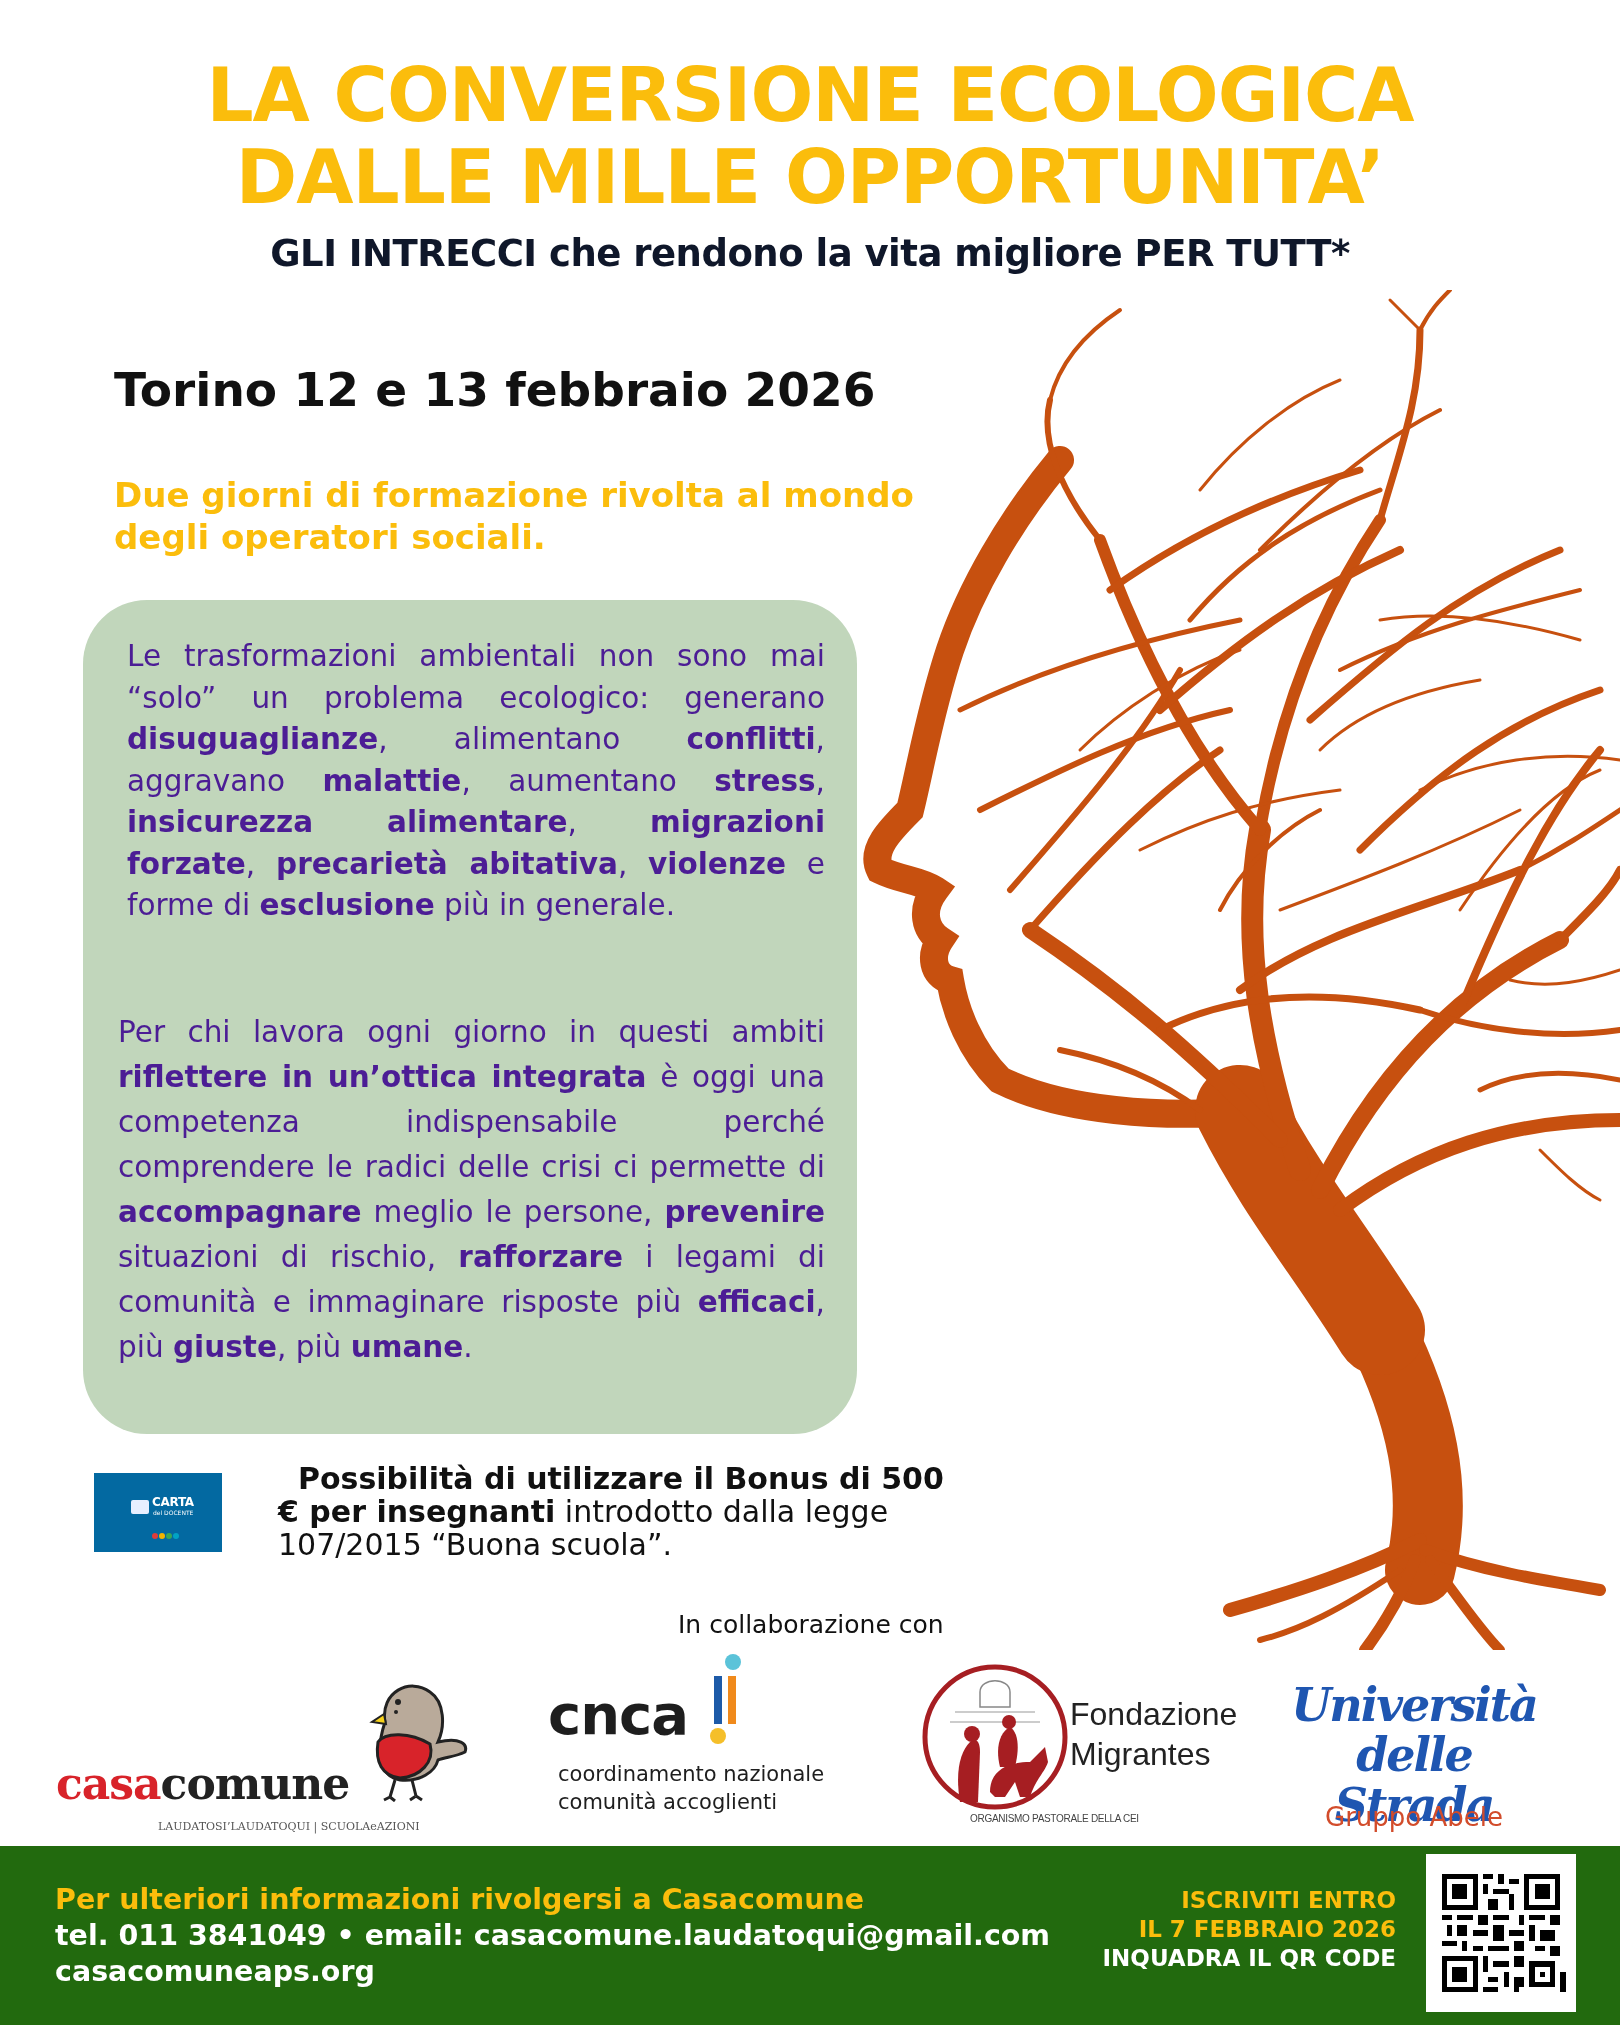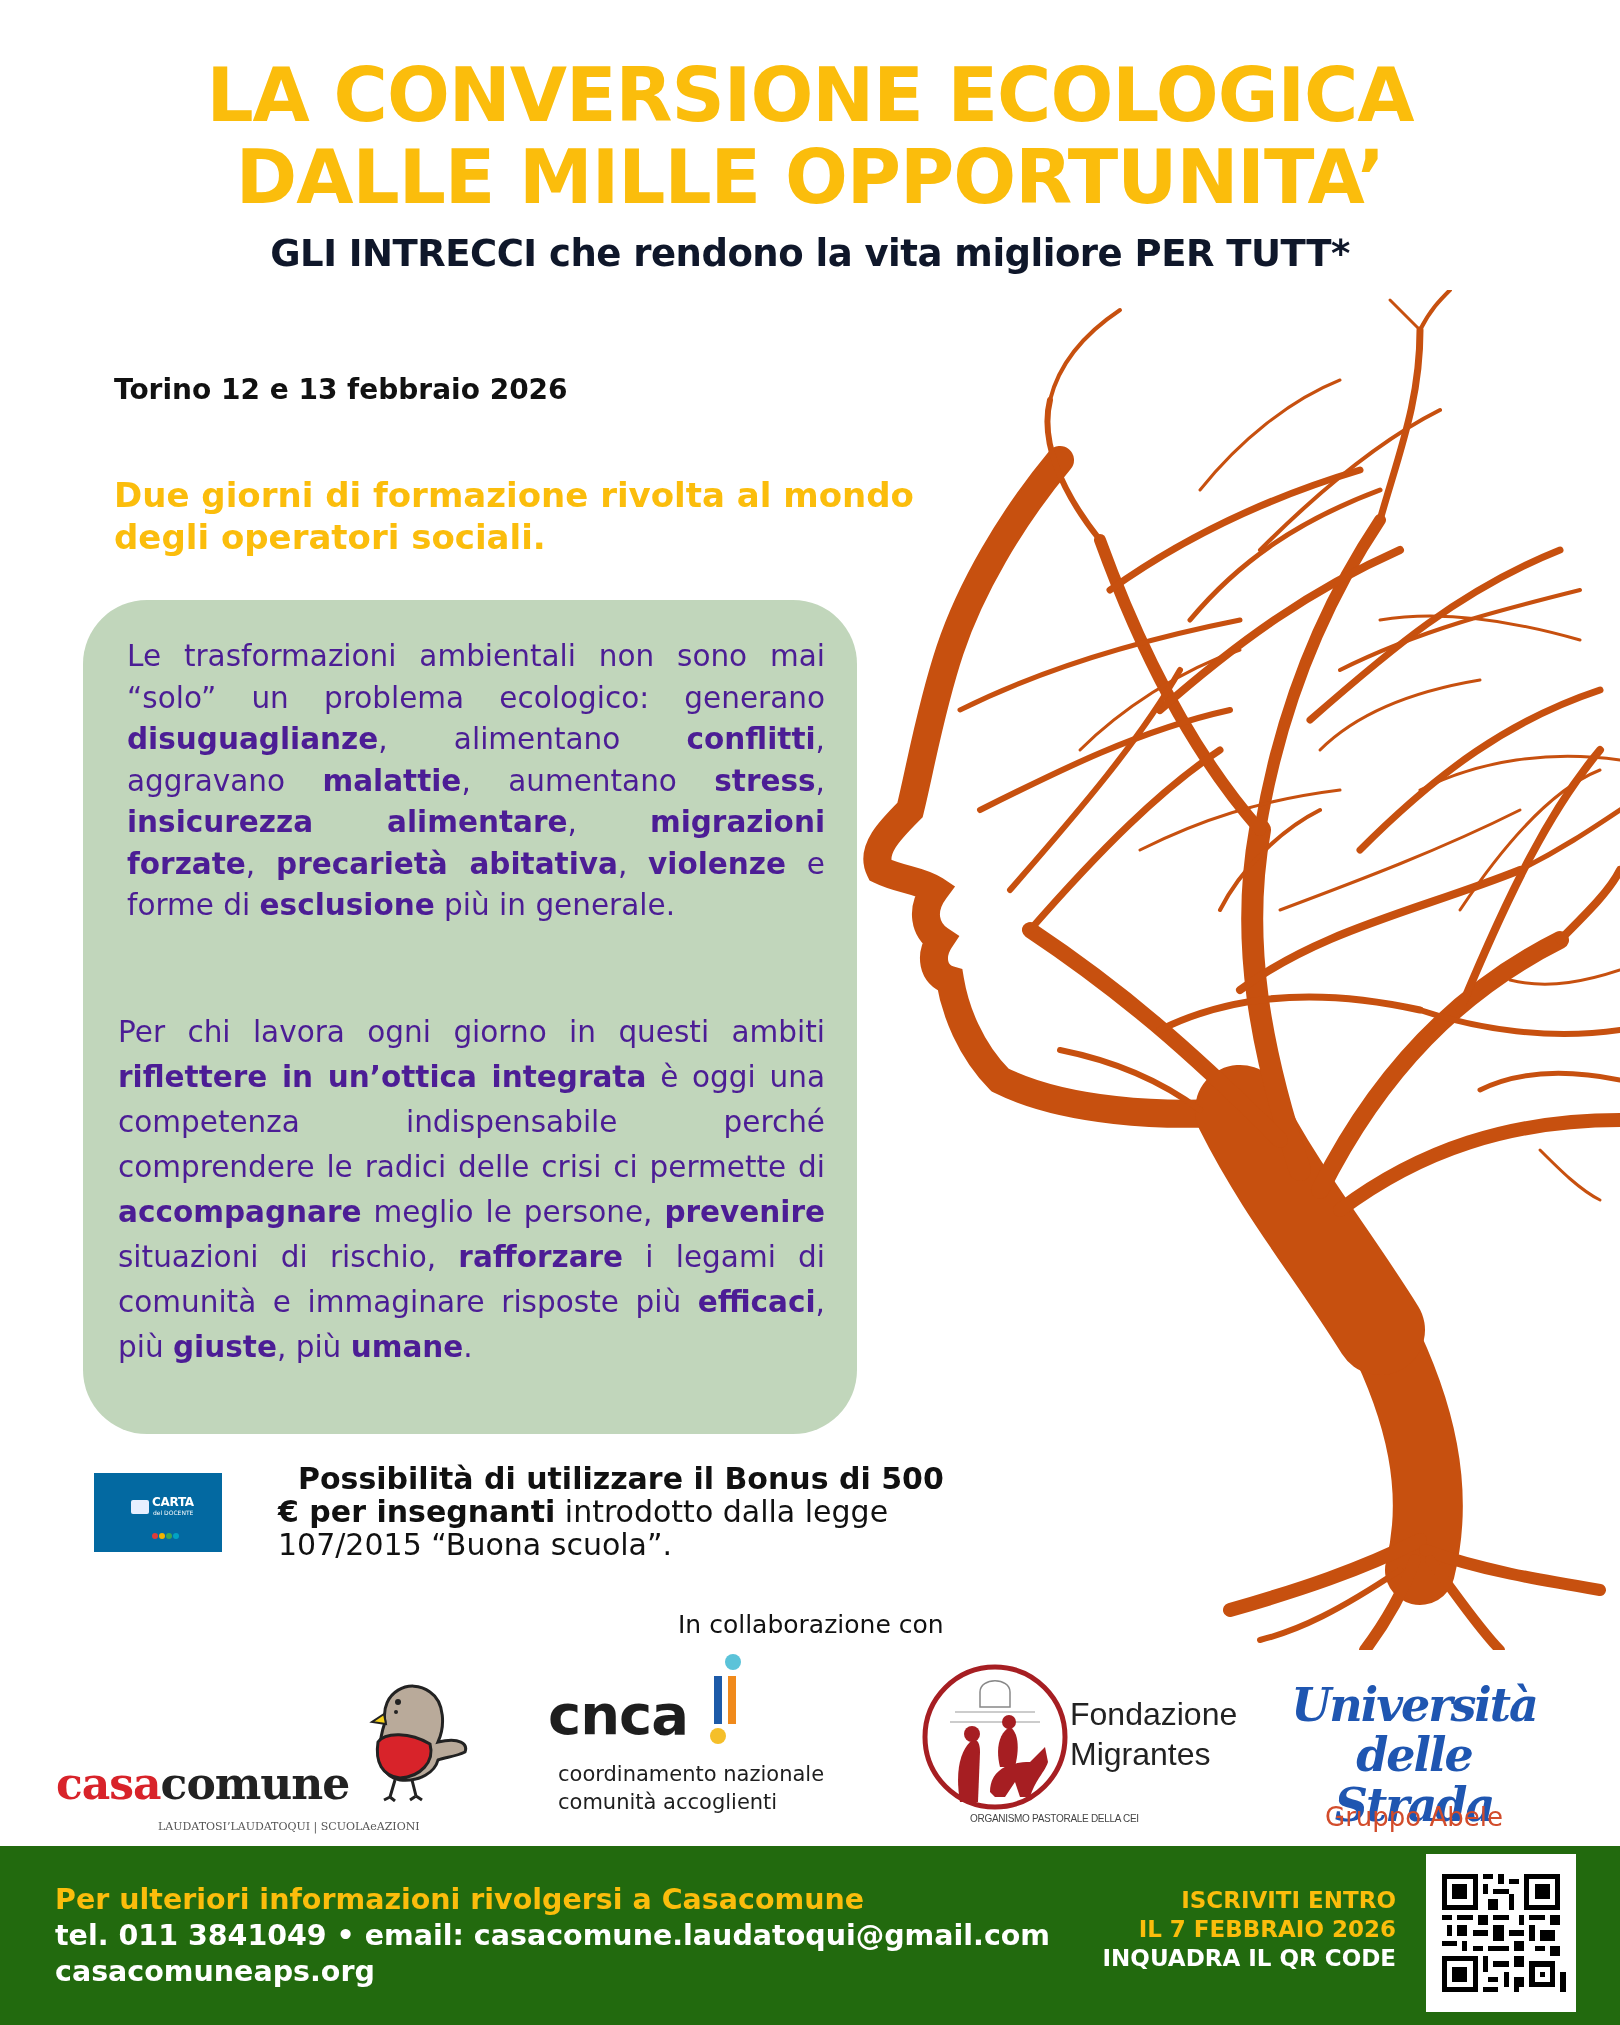--- a/index.html
+++ b/index.html
@@ -14,21 +14,21 @@
     left: 0; width: 1620px; text-align: center;
     color: #fbbd0c; font-weight: bold; font-size: 74px; line-height: 82px;
     letter-spacing: -1px; top: 54px;
     font-family: "DejaVu Sans", sans-serif;
   }
   .subtitle {
     left: 0; width: 1620px; text-align: center; top: 232px;
     font-weight: bold; font-size: 37px; color: #0f172a;
     font-family: "DejaVu Sans", sans-serif; letter-spacing: -0.5px;
   }
-  .event-info { left: 114px; top: 368px; font-size: 28px; line-height: 44px; text-align: right; }
+  .event-info { left: 114px; top: 368px; font-size: 47px; line-height: 44px; text-align: right; }
   .event-info b { font-weight: bold; }
   .event-info .thin { font-weight: normal; }
   .tagline {
     left: 114px; top: 474px; width: 880px;
     color: #fbbd0c; font-weight: bold; font-size: 34px; line-height: 42px;
   }
   .green-box {
     left: 83px; top: 600px; width: 774px; height: 834px;
     background: #c1d6bb; border-radius: 64px;
   }

